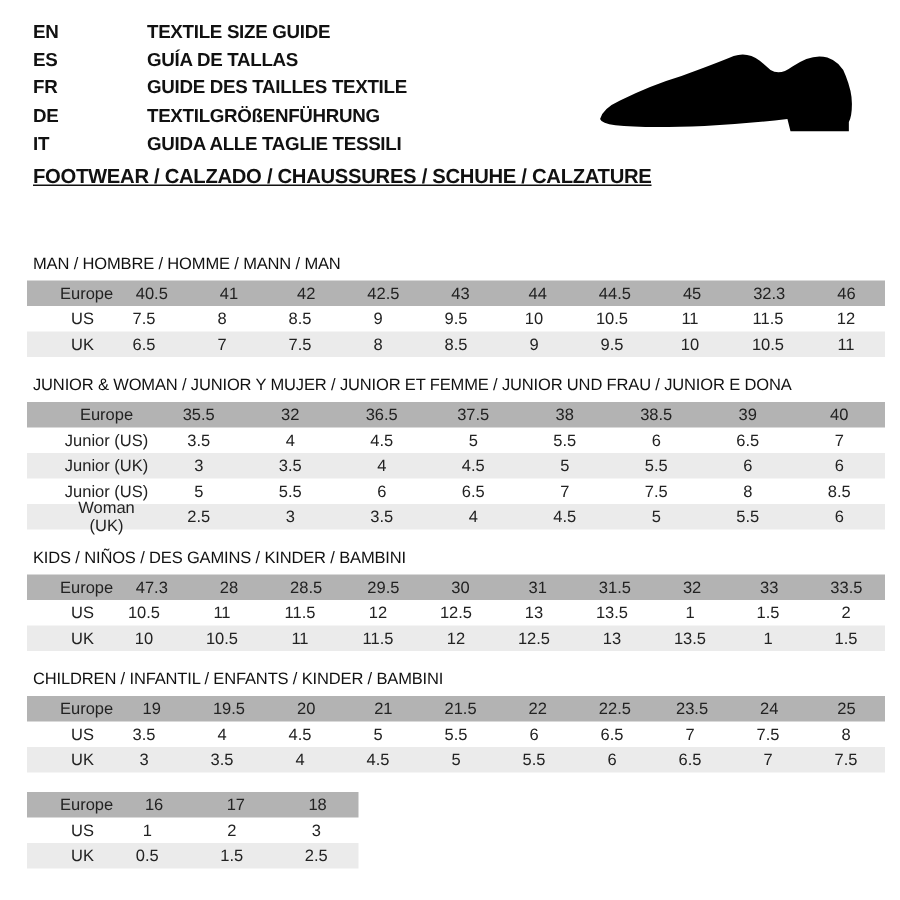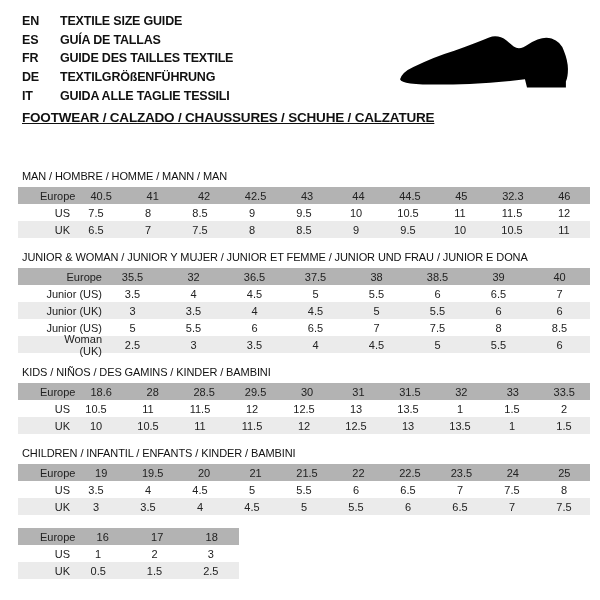--- a/index.html
+++ b/index.html
@@ -8,37 +8,37 @@
     position:relative;
     width:600px; height:600px;
     background:#ffffff;
     font-family:"Liberation Sans", sans-serif;
     color:#111;
     overflow:hidden;
   }
   
   .lang-block { position:absolute; top:12px; left:22px; }
   .lang-row { display:flex; height:18.6px; align-items:center;
-              font-weight:bold; font-size:12.5px; letter-spacing:-0.2px; }
+              font-weight:bold; font-size:12.5px; letter-spacing:-0.2px;gap:38px; }
   .lang-code { width:38px; }
   .category-line { position:absolute; top:110px; left:22px;
                    font-weight:bold; font-size:13.5px; letter-spacing:-0.2px;text-decoration:underline; }
   
   .shoe { position:absolute; top:34px; left:398px; width:172px; height:60px; }
   
   .sections { position:absolute; top:170px; left:18px; width:572px; }
   .section-heading { font-weight:normal; font-size:11px; line-height:12px;
                      letter-spacing:-0.1px; padding-left:4px; margin-bottom:5px; }
   .size-table { width:572px; }
   .size-table.narrow { width:221px; }
   .trow { display:flex; height:17px; align-items:center; font-size:11px; }
   .trow.hdr { background:#b3b3b3; }
   .trow.alt { background:#ebebeb; }
   .cell { flex:1; text-align:center; color:#222; }
-  .cell.label { flex:0 0 52px; text-align:right; padding-left:22px; color:#222; }
+  .cell.label { flex:0 0 52px; text-align:center; padding-left:22px; color:#222; }
   .size-table.widelabel .cell.label { flex:0 0 84px; }
   .section { margin-bottom:13px; }
 </style>
 </head>
 <body>
 
 <div class="page">
 
   <div class="lang-block">
       <div class="lang-row">
@@ -189,21 +189,21 @@
             <div class="cell">5.5</div>
             <div class="cell">6</div>
           </div>
         </div>
       </div>
       <div class="section">
         <div class="section-heading">KIDS / NIÑOS / DES GAMINS / KINDER / BAMBINI</div>
         <div class="size-table">
           <div class="trow hdr">
             <div class="cell label">Europe</div>
-            <div class="cell">18.6</div>
+            <div class="cell">47.3</div>
             <div class="cell">28</div>
             <div class="cell">28.5</div>
             <div class="cell">29.5</div>
             <div class="cell">30</div>
             <div class="cell">31</div>
             <div class="cell">31.5</div>
             <div class="cell">32</div>
             <div class="cell">33</div>
             <div class="cell">33.5</div>
           </div>

